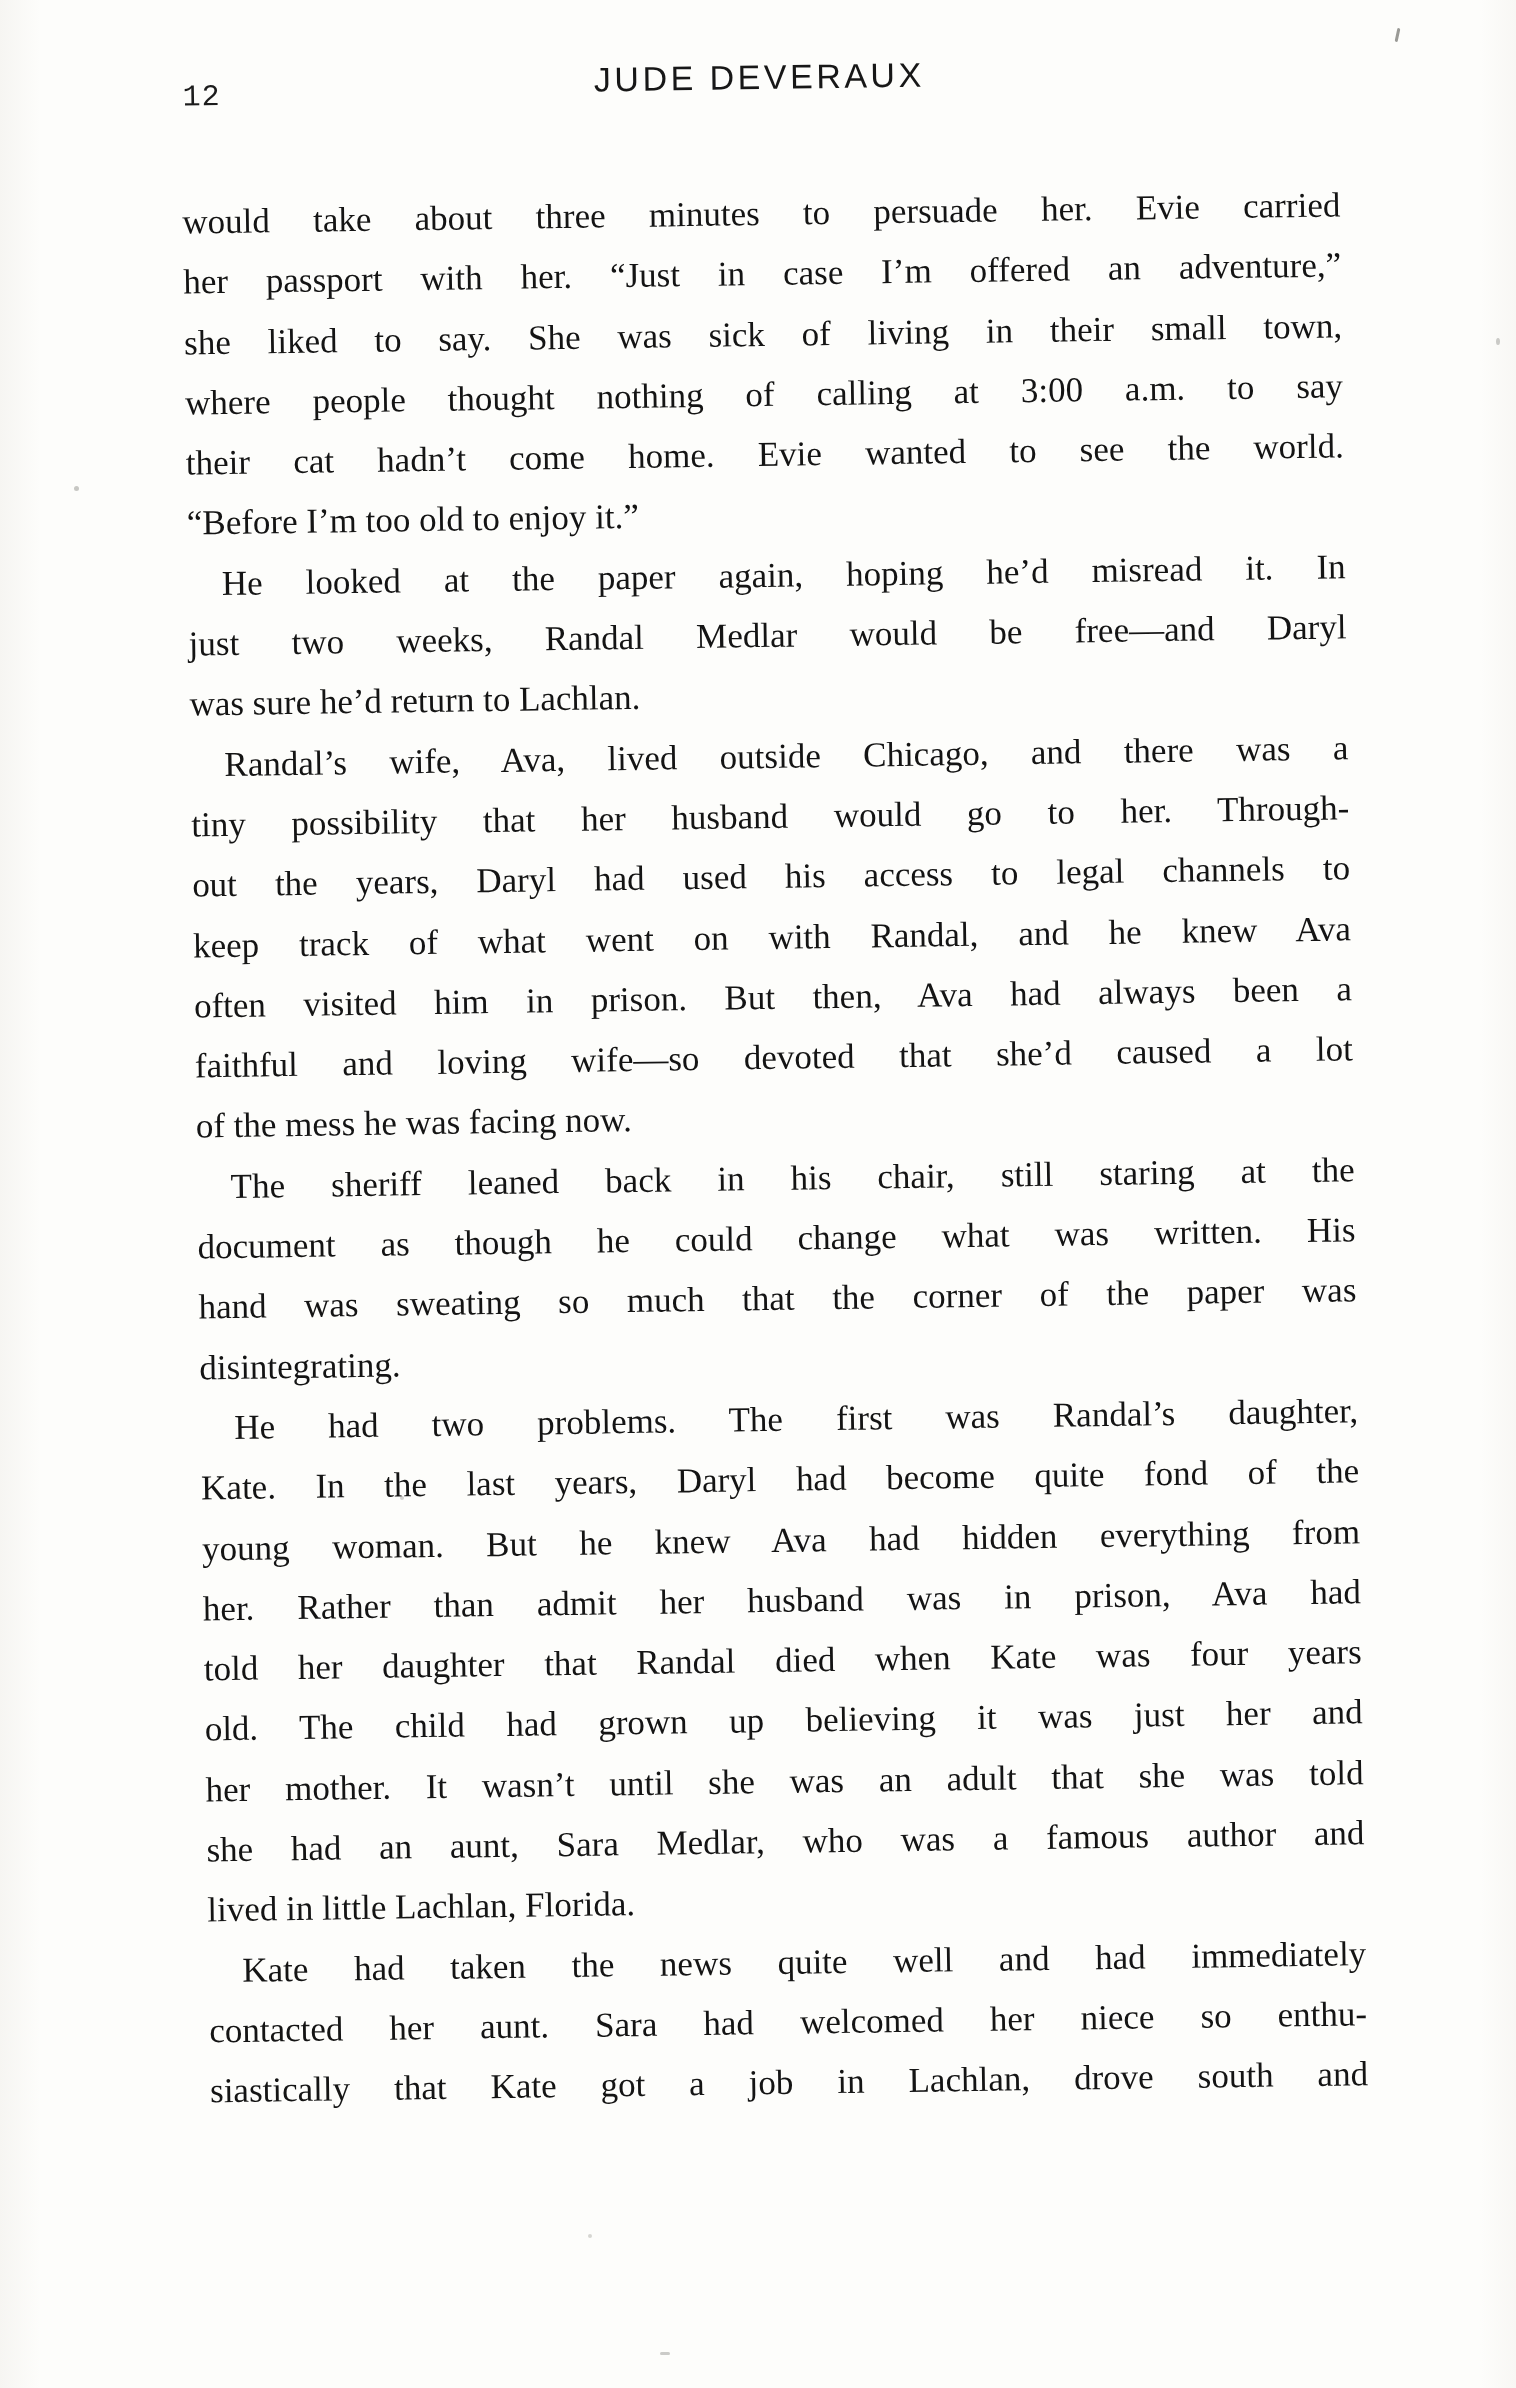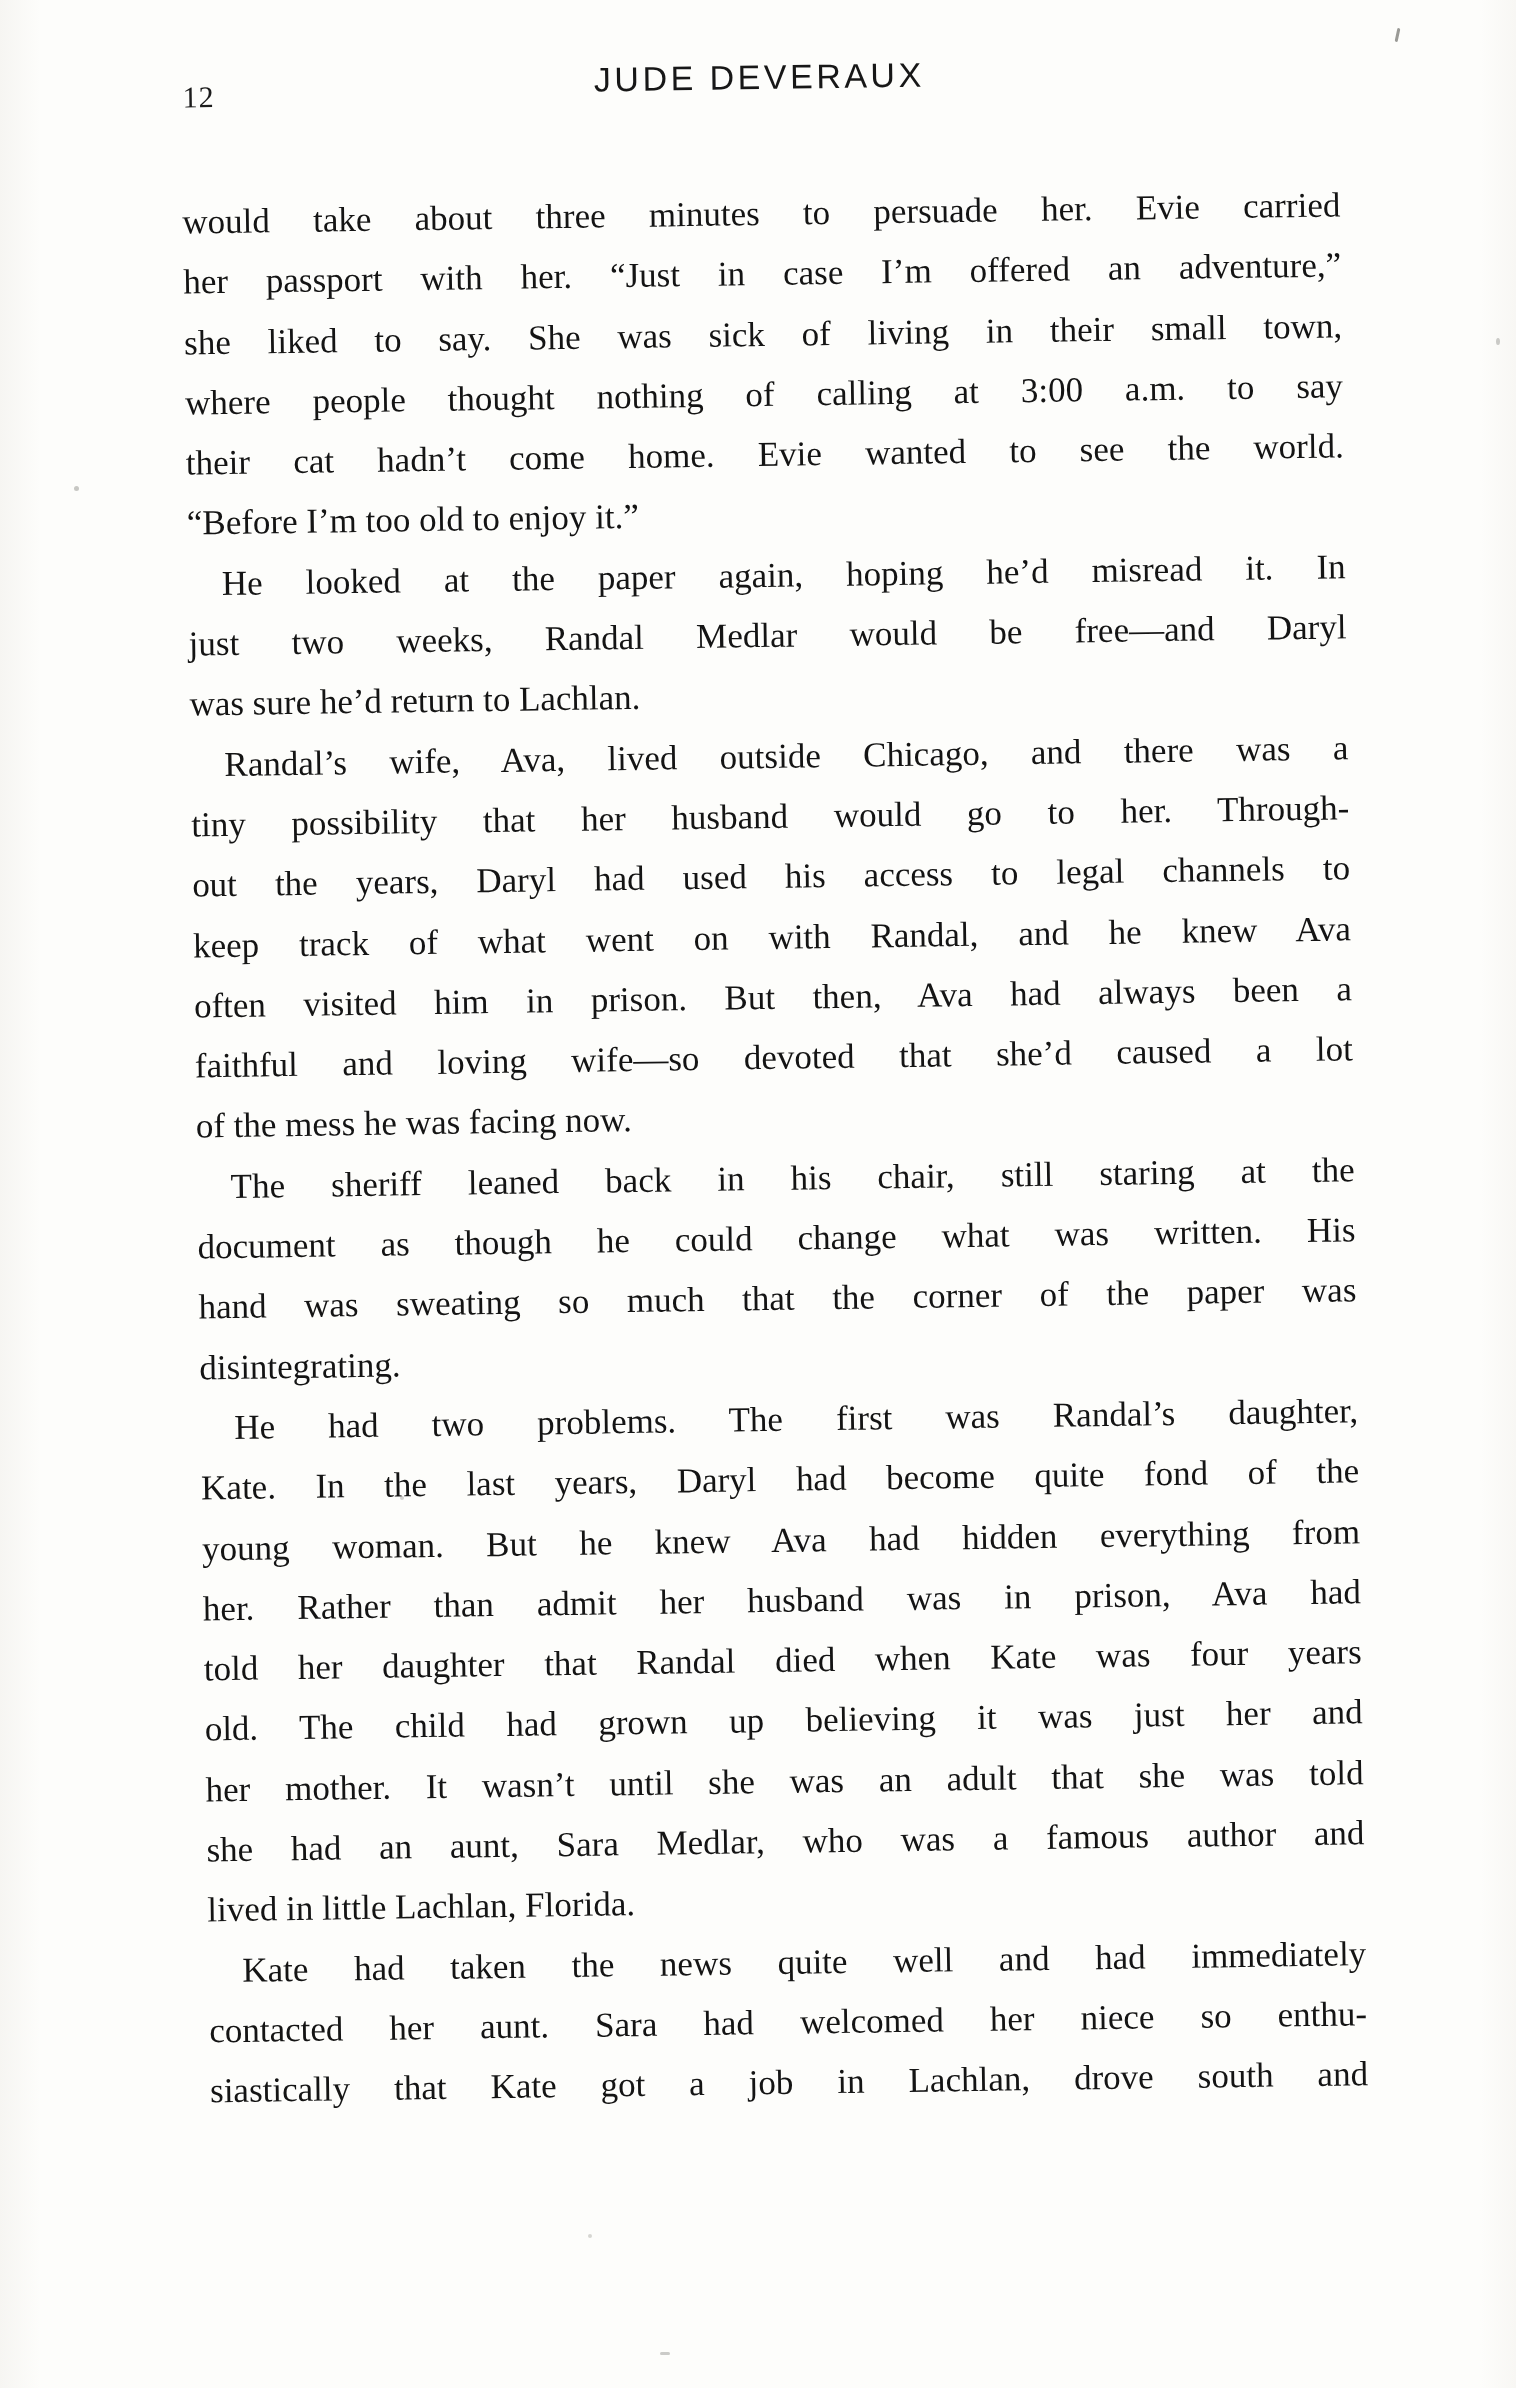--- a/index.html
+++ b/index.html
@@ -25,21 +25,21 @@
     color: #161616;
   }
   .header-row {
     position: relative;
     height: 56px;
   }
   .page-number {
     position: absolute;
     left: 2px;
     top: 14px;
-    font-family: Liberation Serif, serif;
+    font-family: Liberation Mono, monospace;
     font-size: 30px;
     letter-spacing: 1px;
     color: #1c1c1c;
   }
   .running-header {
     position: absolute;
     left: 0;
     right: 0;
     top: 0;
     text-align: center;

